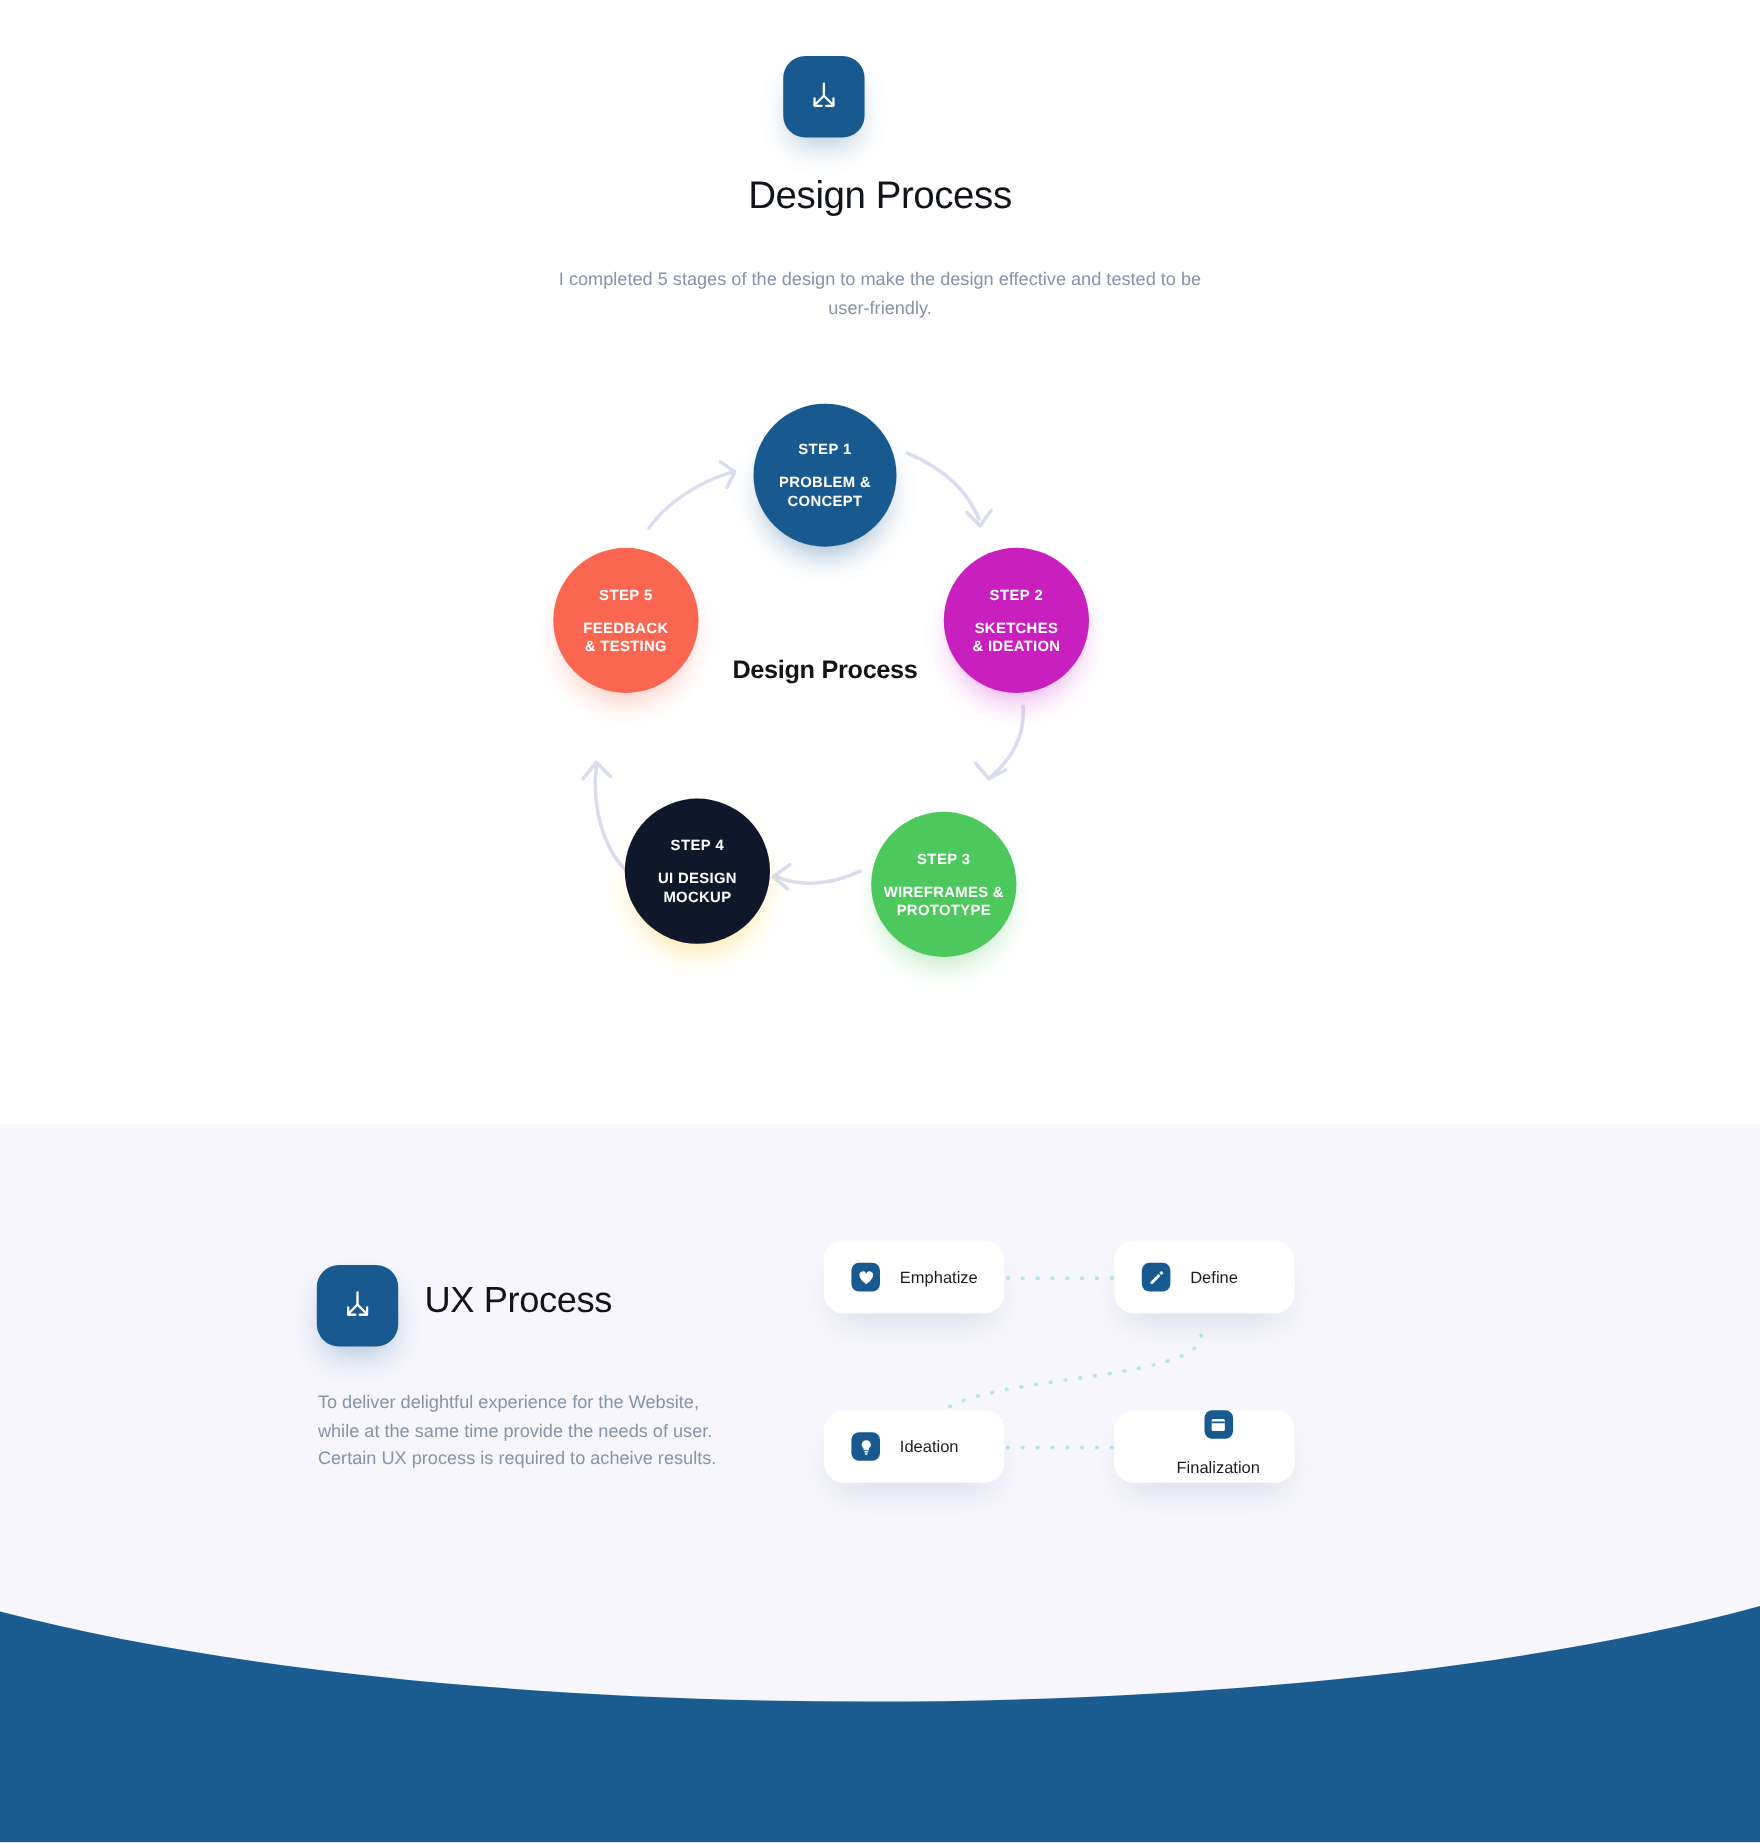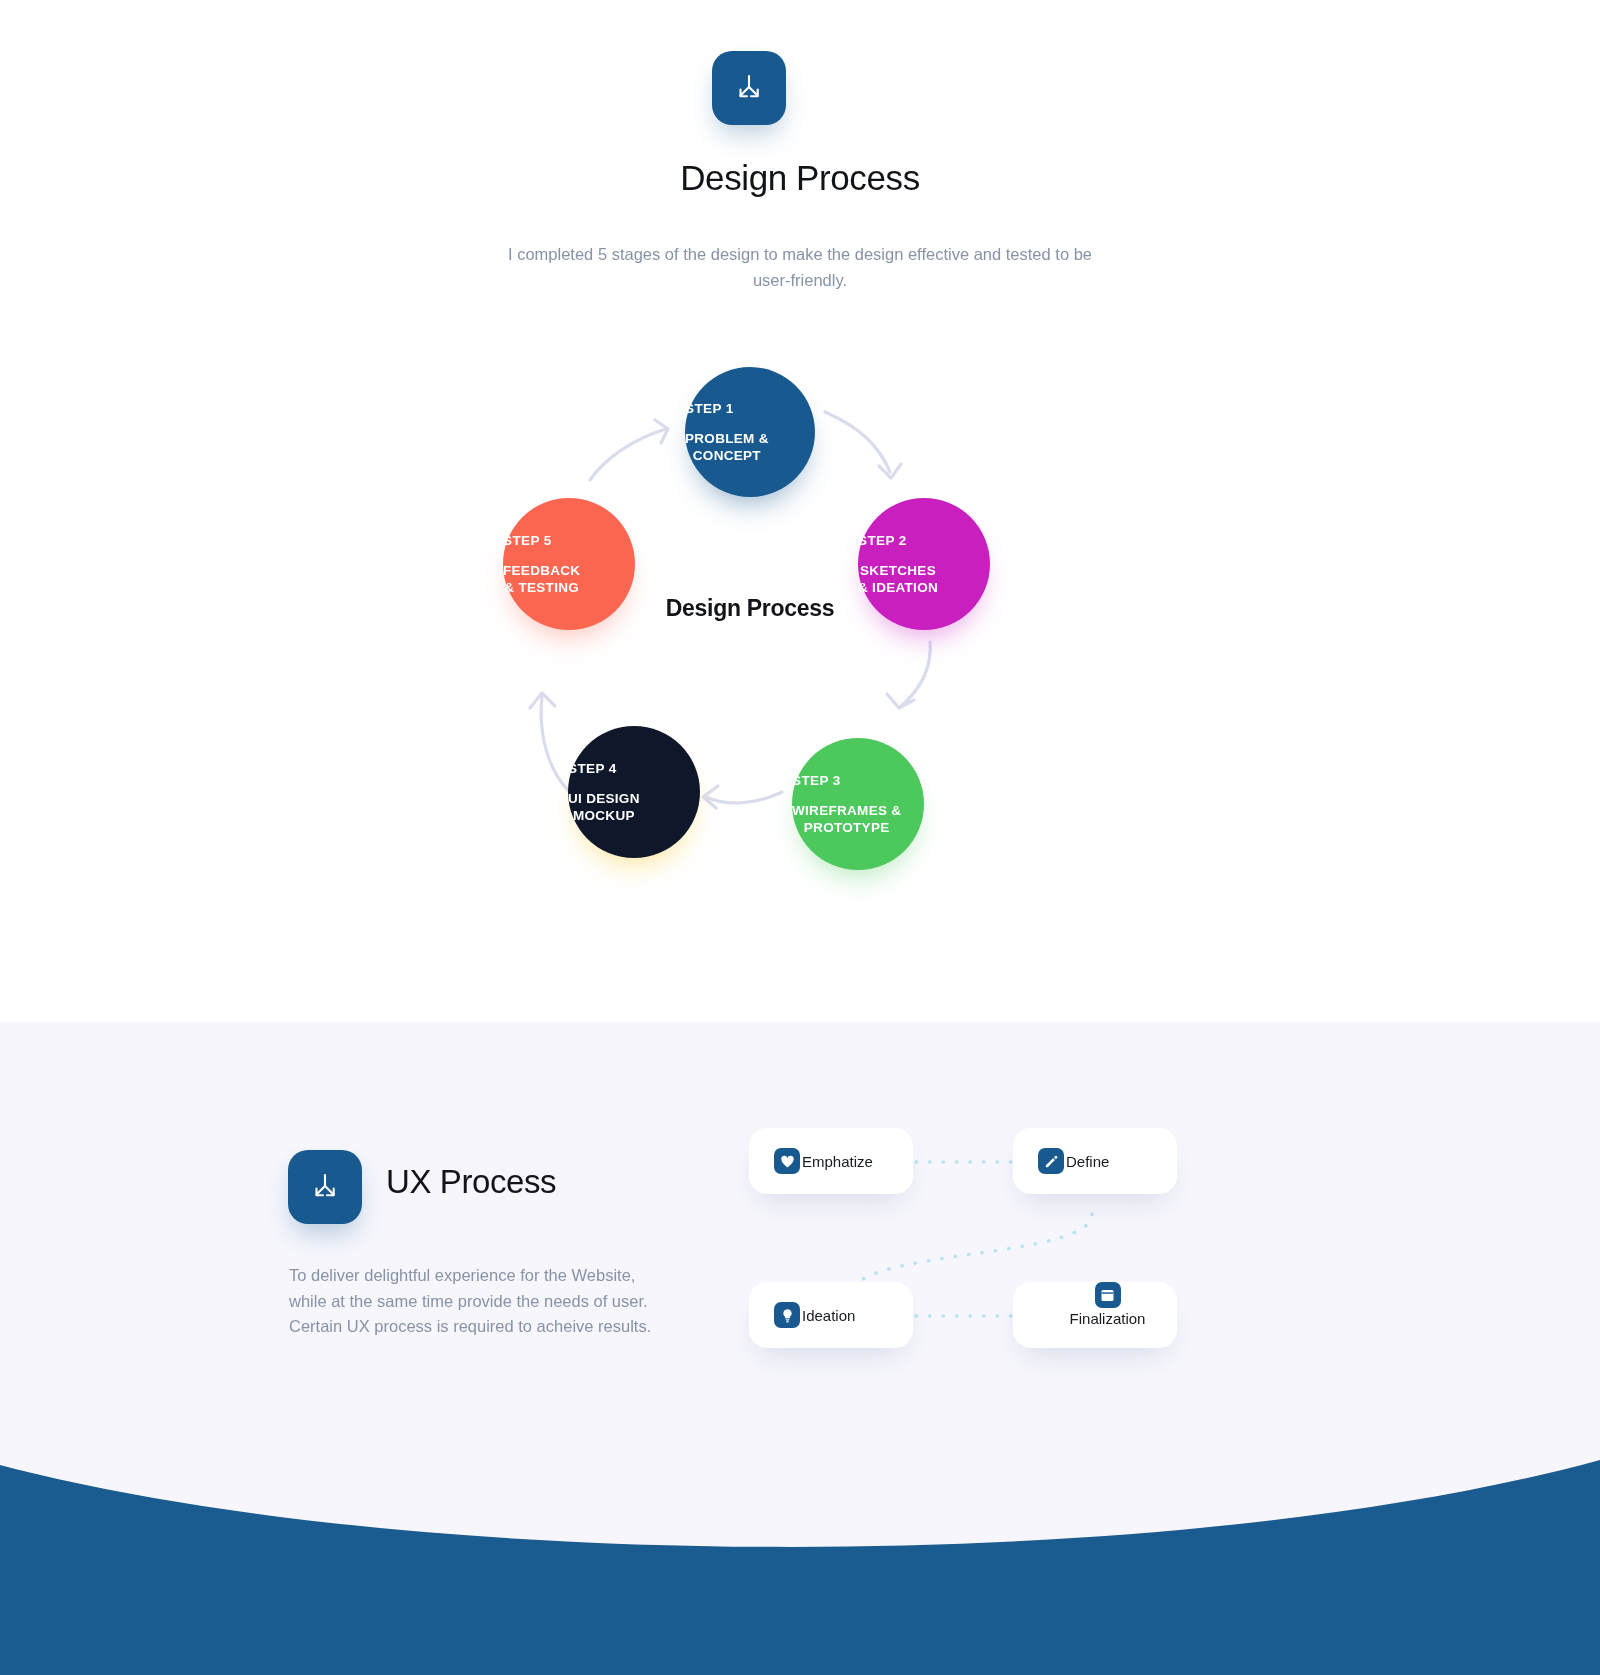--- a/index.html
+++ b/index.html
@@ -43,21 +43,21 @@
   
   #process-diagram {
     position:absolute; left:470px; top:350px; width:560px; height:540px;
   }
   #process-arrows { position:absolute; left:0; top:0; }
 
   .step-circle {
     position:absolute;
     border-radius:50%;
     display:flex; flex-direction:column;
-    align-items:flex-start; justify-content:center;
+    align-items:center; justify-content:center;
     color:#ffffff; text-align:center;
   }
   .step-num {
     font-size:13.5px; font-weight:600; letter-spacing:0.4px;
     margin-bottom:14px;
   }
   .step-label {
     font-size:13.5px; font-weight:600; letter-spacing:0.3px; line-height:17px;
   }
 
@@ -97,21 +97,21 @@
     position:absolute; left:289px; top:1253px; width:420px;
     font-size:16.5px; line-height:25.5px; color:#8793a6;margin-top:10px;
   }
 
   
   .ux-card {
     position:absolute;
     width:164px; height:66px; border-radius:18px;
     background:#ffffff;
     display:flex; align-items:center;
-    padding-left:25px; gap:2px;
+    padding-left:25px; gap:18px;
     box-shadow:0 16px 30px -12px rgba(40,60,110,0.16);
   }
   .ux-card-icon {
     width:26px; height:26px; border-radius:7px;
     background:#18598F;
     display:flex; align-items:center; justify-content:center;
     flex:none;
   }
   .ux-card-label { font-size:15px; color:#181b20; font-weight:400; }
 

